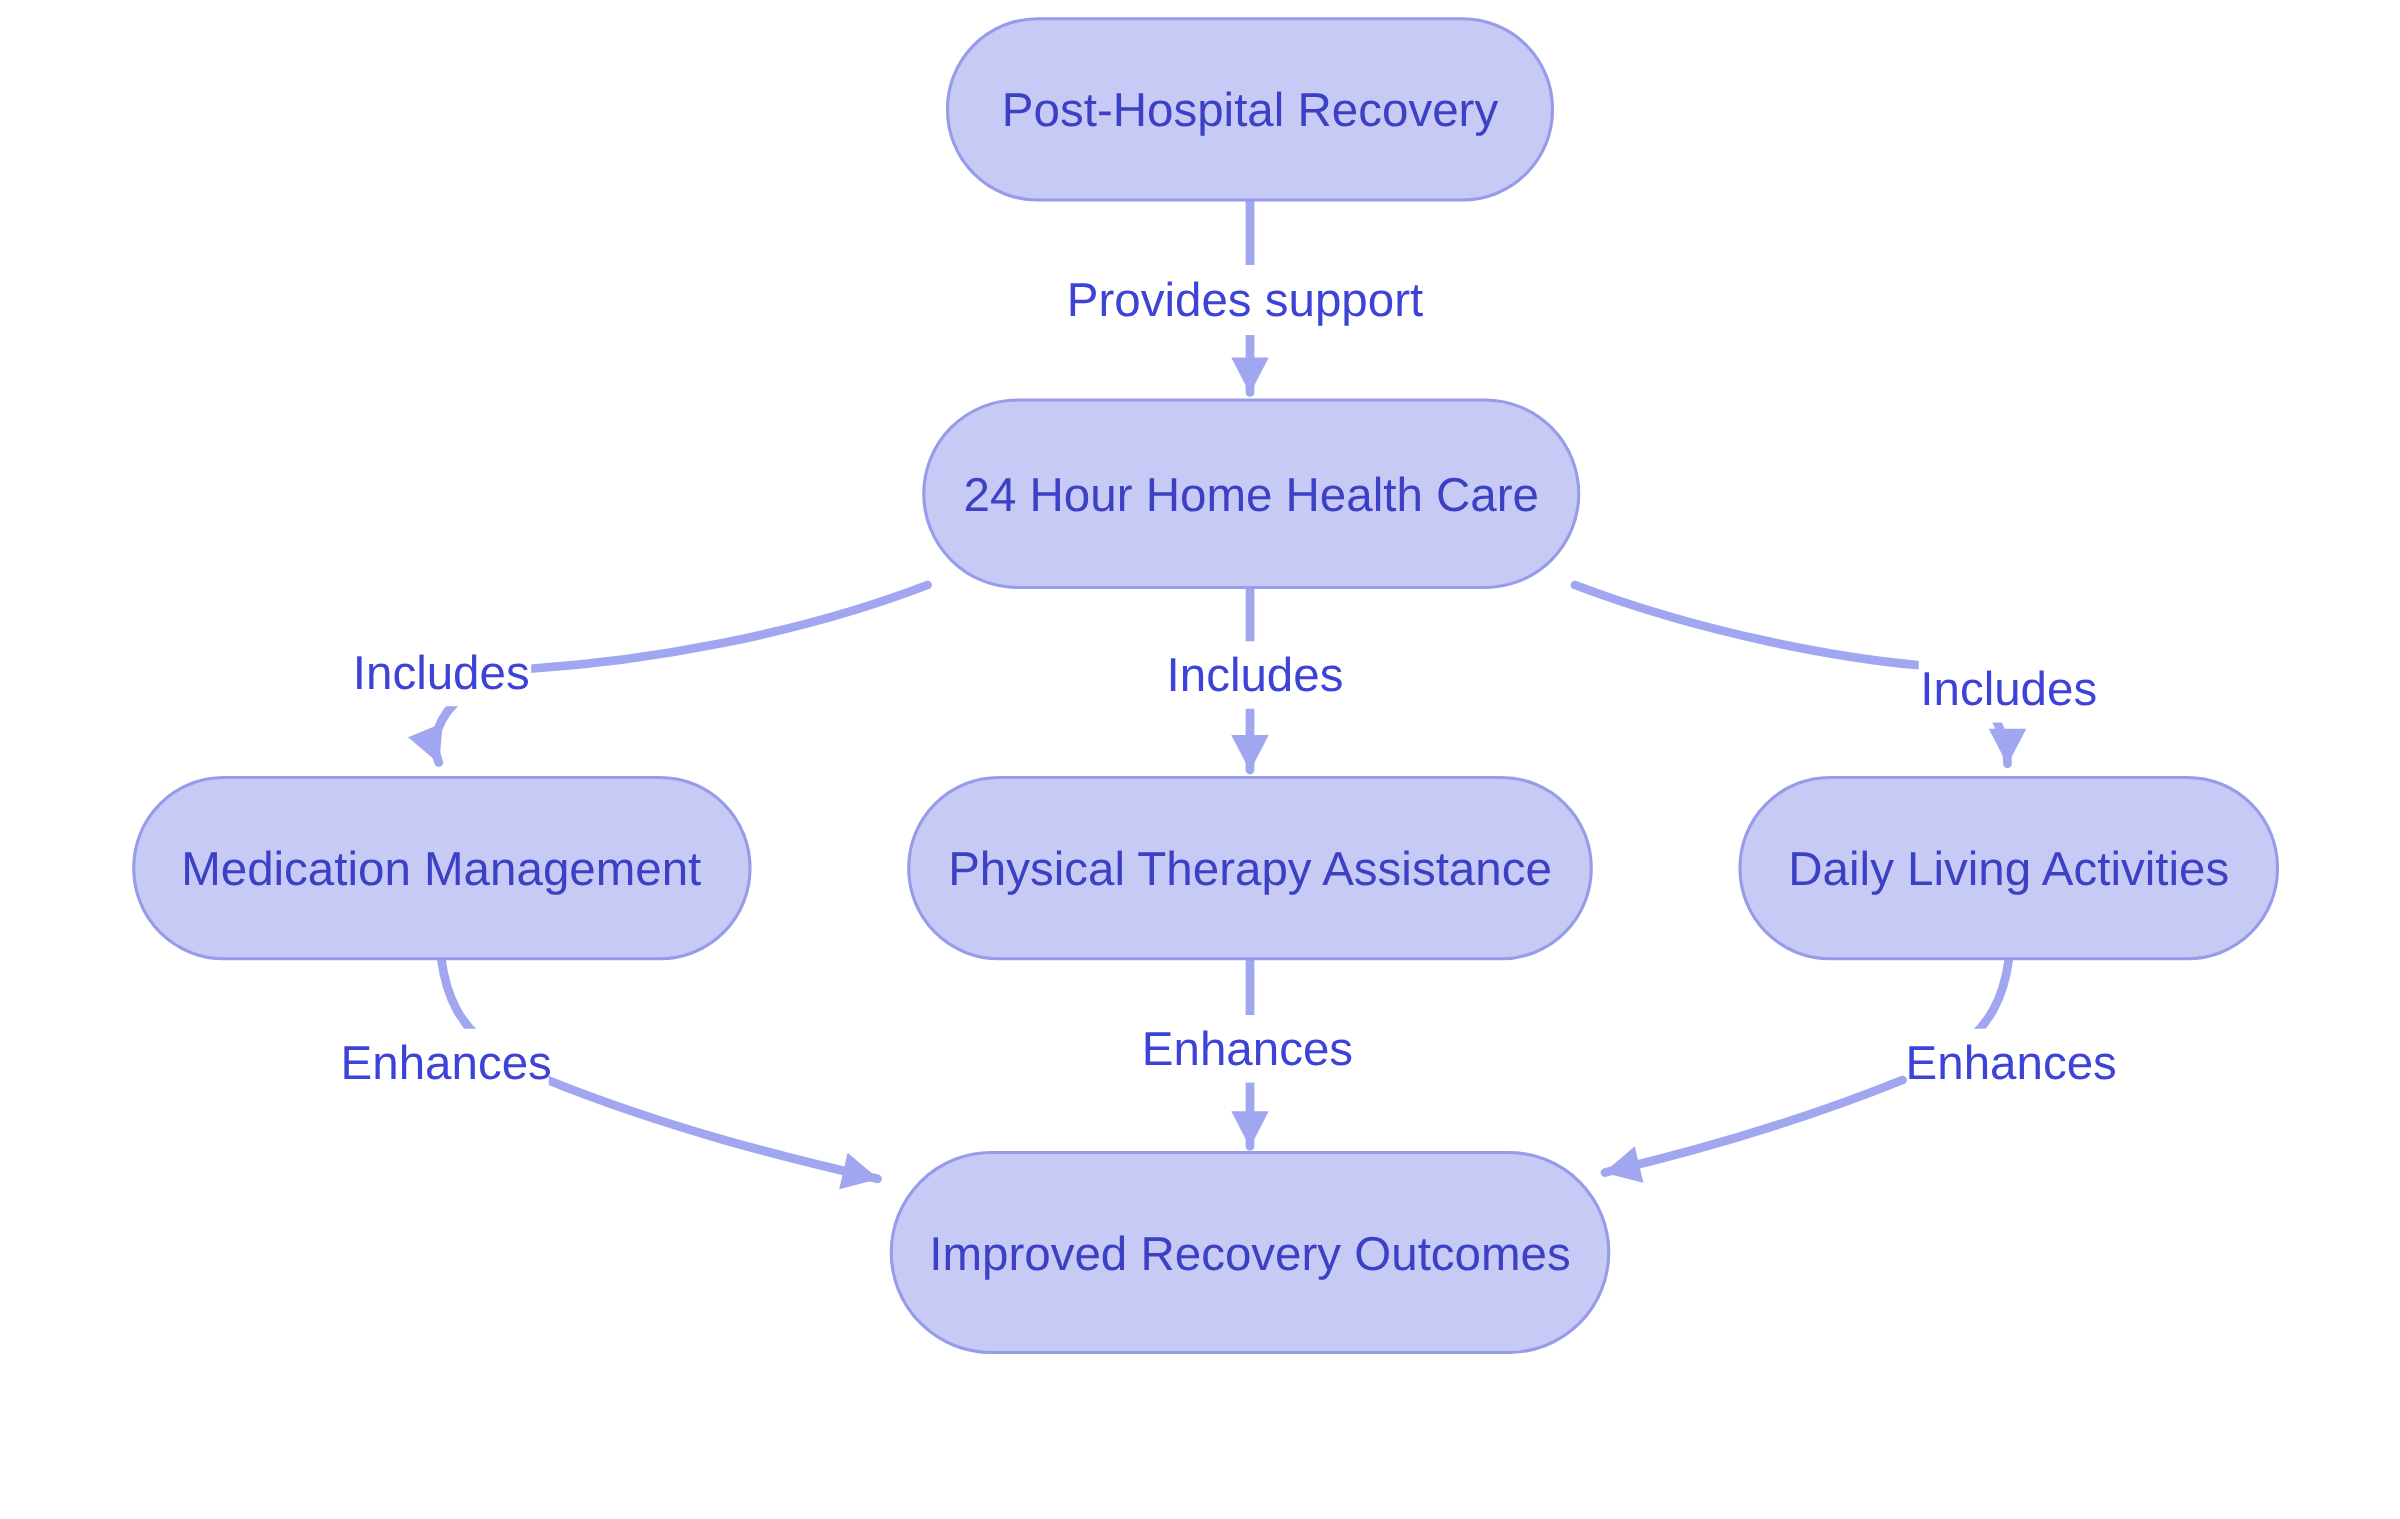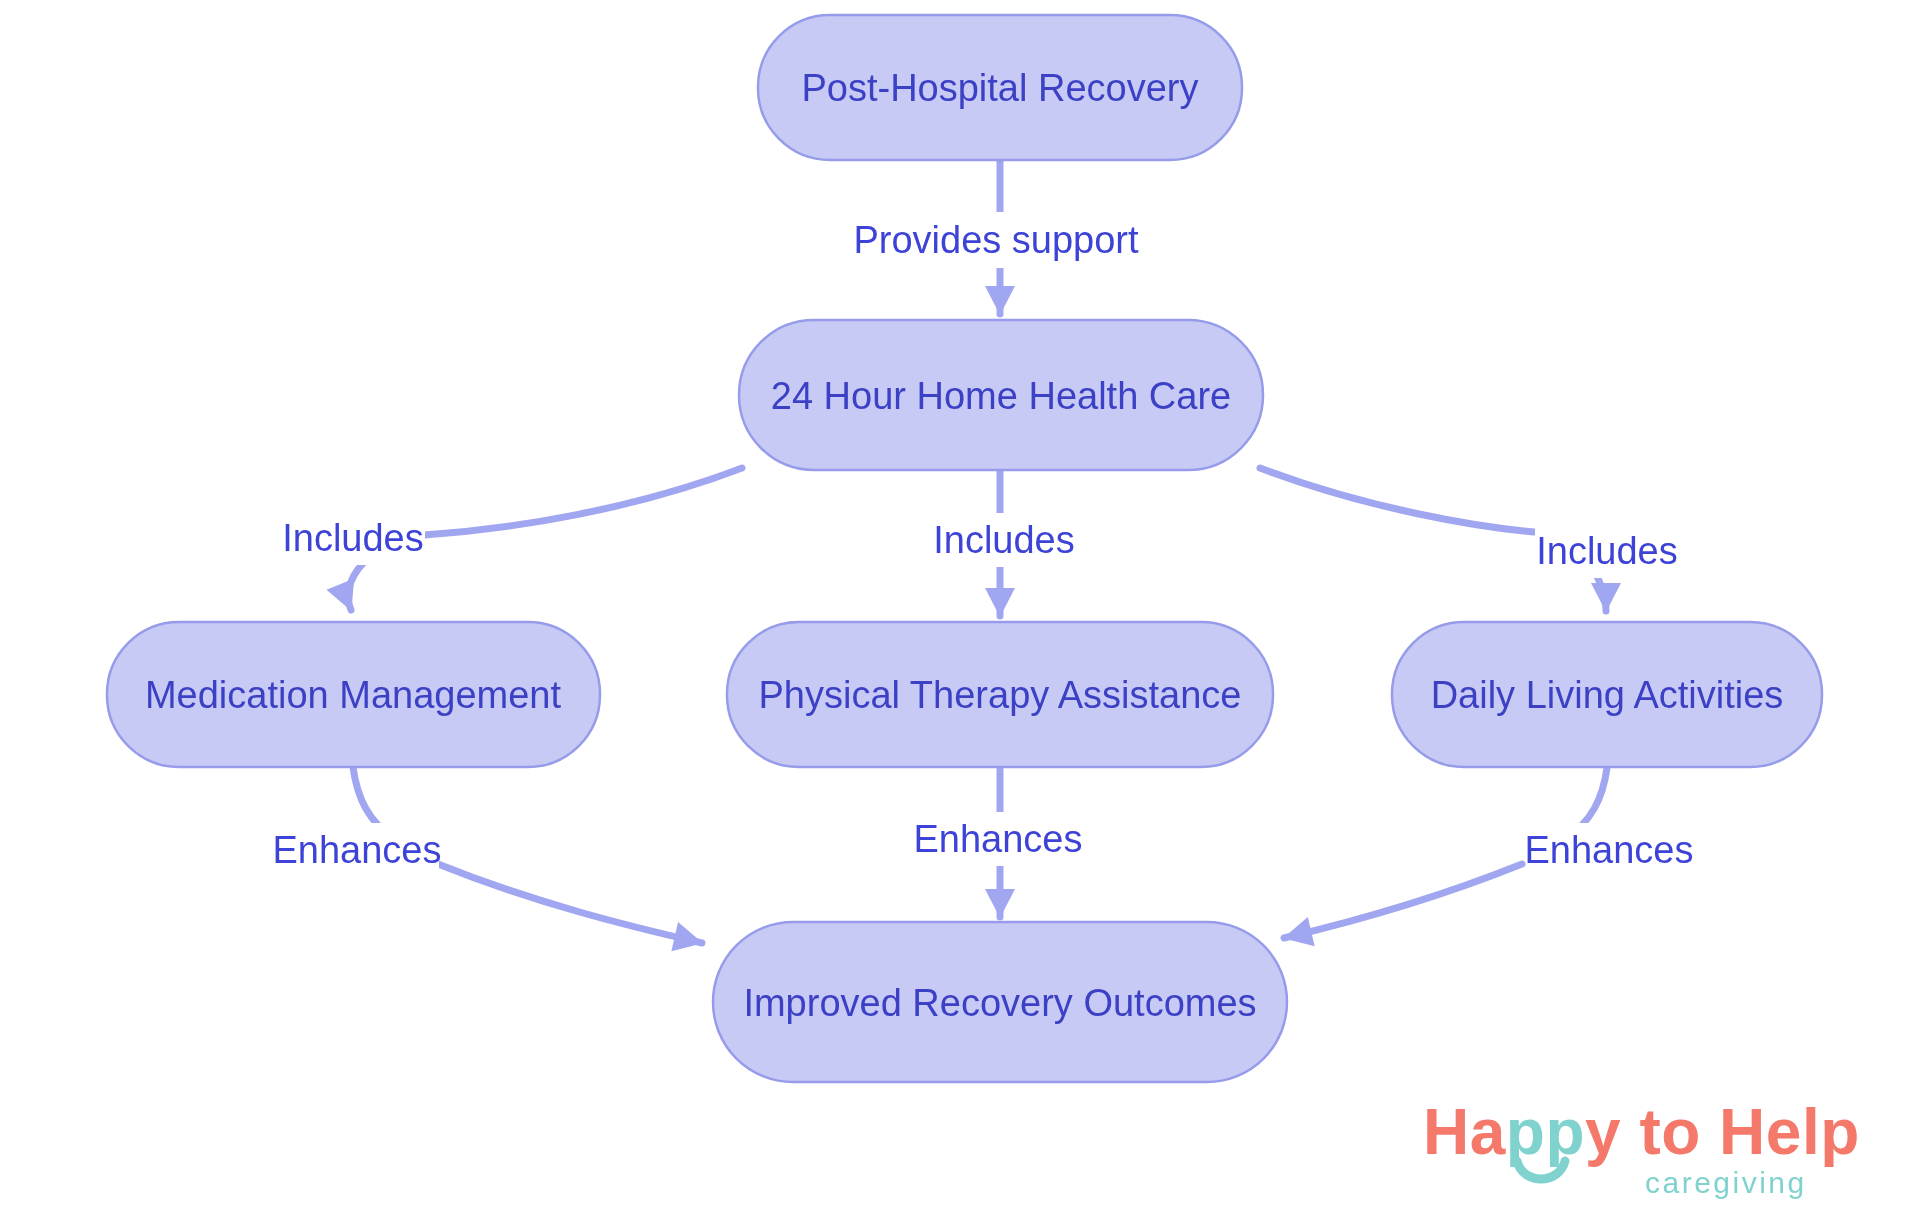--- a/index.html
+++ b/index.html
@@ -164,23 +164,14 @@
       <rect class="node" x="1392" y="622" width="430" height="145" rx="72" ry="72"></rect>
       <text class="node-label" x="1607" y="708">Daily Living Activities</text>
     </g>
 
     <g>
       <rect class="node" x="713" y="922" width="574" height="160" rx="80" ry="80"></rect>
       <text class="node-label" x="1000" y="1016">Improved Recovery Outcomes</text>
     </g>
   </svg>
 
-  <div class="logo">
-    <div class="logo-line1"><span>Ha</span><span class="logo-teal">pp</span><span>y to Help</span></div>
-    <div class="logo-smile">
-      <svg width="60" height="36" viewBox="0 0 60 36">
-        <path d="M6 5 C12 29 48 29 54 5" fill="none" stroke="#7fd2cd" stroke-width="9" stroke-linecap="round"></path>
-      </svg>
-    </div>
-    <div class="logo-tagline">caregiving</div>
-  </div>
 
 </div>
 
 </body></html>

